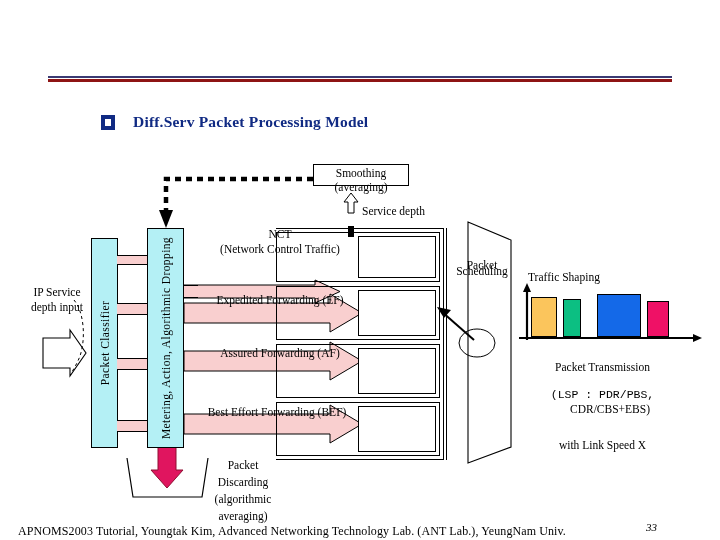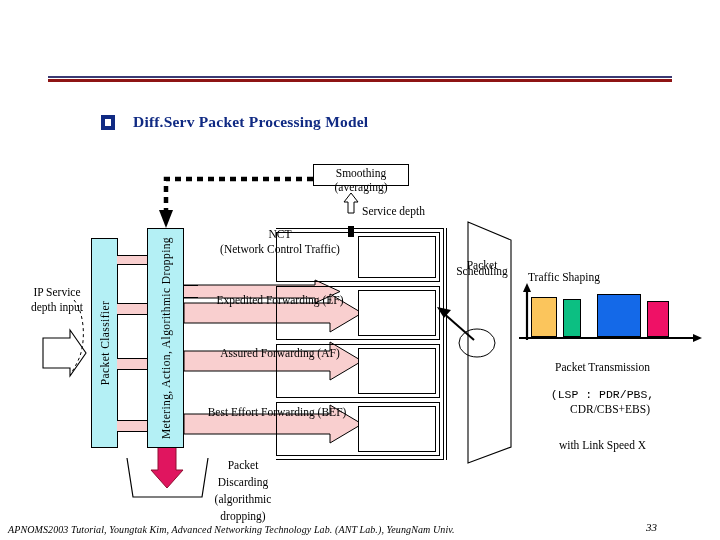--- a/index.html
+++ b/index.html
@@ -124,22 +124,22 @@
 
   
   .tsbar{
     position:absolute;
     border:1px solid #000;
     box-sizing:border-box;
     bottom:0;
   }
 
   .footer{
-    position:absolute;left:8px;top:524px;
-    font-size:10px;font-style:italic;color:#000;
+    position:absolute;left:18px;top:524px;
+    font-size:12px;color:#000;
     white-space:nowrap;
     letter-spacing:.1px;
   }
   .pagenum{
     position:absolute;left:646px;top:521px;
     font-size:11px;font-style:italic;color:#000;
   }
   svg{position:absolute;left:0;top:0;overflow:visible;}
 </style>
 </head>
@@ -271,17 +271,17 @@
     </div>
 
   <div class="dlabel ctr" style="left:505px;top:360px;width:195px;">Packet Transmission</div>
   <div class="dlabel ctr" style="left:505px;top:394px;width:195px;margin-top:44px;">with Link Speed X</div>
   <div class="dlabel ctr" style="left:505px;top:388px;width:195px;font-family:Liberation Mono, monospace;">(LSP : PDR/PBS,</div>
   <div class="dlabel" style="left:570px;top:402px;">CDR/CBS+EBS)</div>
 
   <div class="dlabel ctr" style="left:190px;top:458px;width:106px;">Packet</div>
   <div class="dlabel ctr" style="left:190px;top:475px;width:106px;">Discarding</div>
   <div class="dlabel ctr" style="left:190px;top:492px;width:106px;">(algorithmic</div>
-  <div class="dlabel ctr" style="left:190px;top:509px;width:106px;">dropping)</div>
+  <div class="dlabel ctr" style="left:190px;top:509px;width:106px;">averaging)</div>
 
   <div class="footer">APNOMS2003 Tutorial,  Youngtak Kim,  Advanced Networking Technology Lab. (ANT Lab.),  YeungNam Univ.</div>
   <div class="pagenum">33</div>
 </div>
 
 </body></html>

